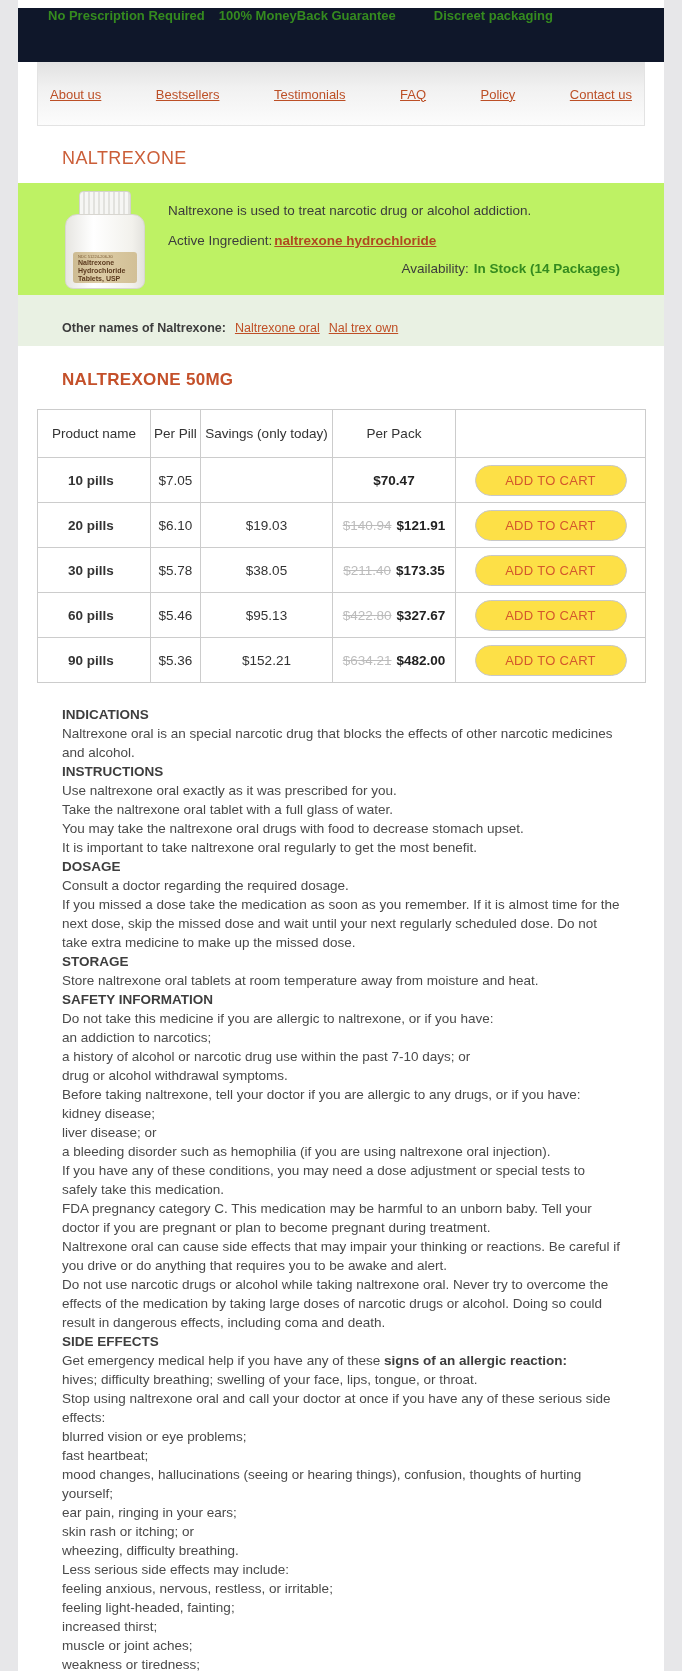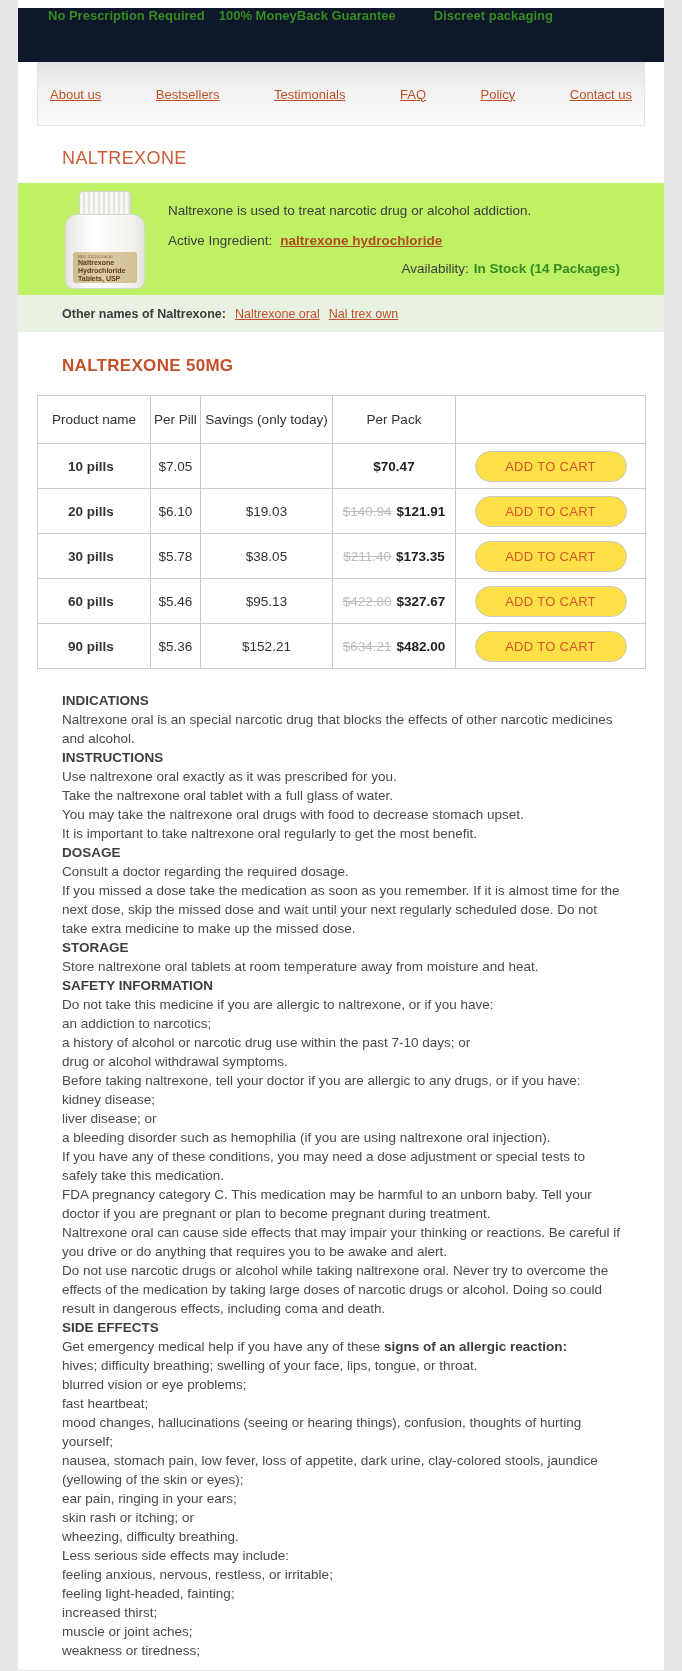--- a/index.html
+++ b/index.html
@@ -86,26 +86,26 @@
   
   .product-info {
     flex:1;
     padding-left:20px;
     padding-top:12px;
     font-size:13.5px;
     color:#3c3c3c;
   }
   .pi-line2 { margin-top:15px; }
   .pi-line3 { margin-top:13px; text-align:right; }
-  .ingredient-link { color:#b04a20; font-weight:bold; text-decoration:underline; margin-left:8px; cursor:pointer; }
+  .ingredient-link { color:#b04a20; font-weight:bold; text-decoration:underline; margin-left:2px; cursor:pointer; }
   .stock { color:#358b1f; font-weight:bold; margin-left:5px; }
   
   .other-names {
     background:#e9f1e3;
-    padding:12px 44px 11px 44px;
+    padding:26px 44px 11px 44px;
     font-size:12.5px;
     color:#3c3c3c;
   }
   .other-names .on-label { font-weight:bold; }
   .other-names a { color:#bf4f26; text-decoration:underline; margin-left:9px; cursor:pointer; }
   
   .pack-title {
     margin:24px 44px 0 44px;
     color:#c4502a;
     font-size:17px;
@@ -329,24 +329,24 @@
           <div class="info-line">FDA pregnancy category C. This medication may be harmful to an unborn baby. Tell your doctor if you are pregnant or plan to become pregnant during treatment.</div>
           <div class="info-line">Naltrexone oral can cause side effects that may impair your thinking or reactions. Be careful if you drive or do anything that requires you to be awake and alert.</div>
           <div class="info-line">Do not use narcotic drugs or alcohol while taking naltrexone oral. Never try to overcome the effects of the medication by taking large doses of narcotic drugs or alcohol. Doing so could result in dangerous effects, including coma and death.</div>
         </div>
   </div>
       <div class="info-section">
     <div class="sec-heading info-line">SIDE EFFECTS</div>
     <div class="sec-lines">
           <div class="info-line"><span>Get emergency medical help if you have any of these </span><b>signs of an allergic reaction:</b></div>
           <div class="info-line">hives; difficulty breathing; swelling of your face, lips, tongue, or throat.</div>
+          <div class="info-line">Stop using naltrexone oral and call your doctor at once if you have any of these serious side effects:</div>
           <div class="info-line">blurred vision or eye problems;</div>
           <div class="info-line">fast heartbeat;</div>
           <div class="info-line">mood changes, hallucinations (seeing or hearing things), confusion, thoughts of hurting yourself;</div>
-          <div class="info-line">nausea, stomach pain, low fever, loss of appetite, dark urine, clay-colored stools, jaundice (yellowing of the skin or eyes);</div>
           <div class="info-line">ear pain, ringing in your ears;</div>
           <div class="info-line">skin rash or itching; or</div>
           <div class="info-line">wheezing, difficulty breathing.</div>
           <div class="info-line">Less serious side effects may include:</div>
           <div class="info-line">feeling anxious, nervous, restless, or irritable;</div>
           <div class="info-line">feeling light-headed, fainting;</div>
           <div class="info-line">increased thirst;</div>
           <div class="info-line">muscle or joint aches;</div>
           <div class="info-line">weakness or tiredness;</div>
         </div>

